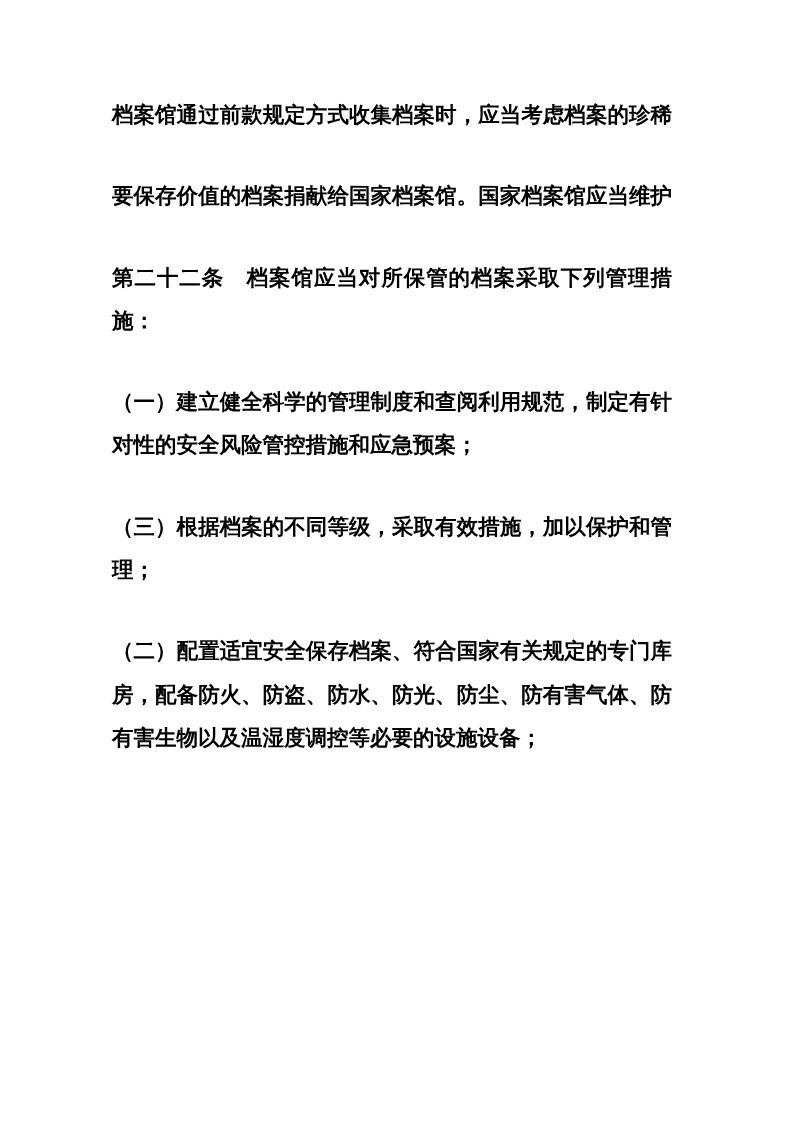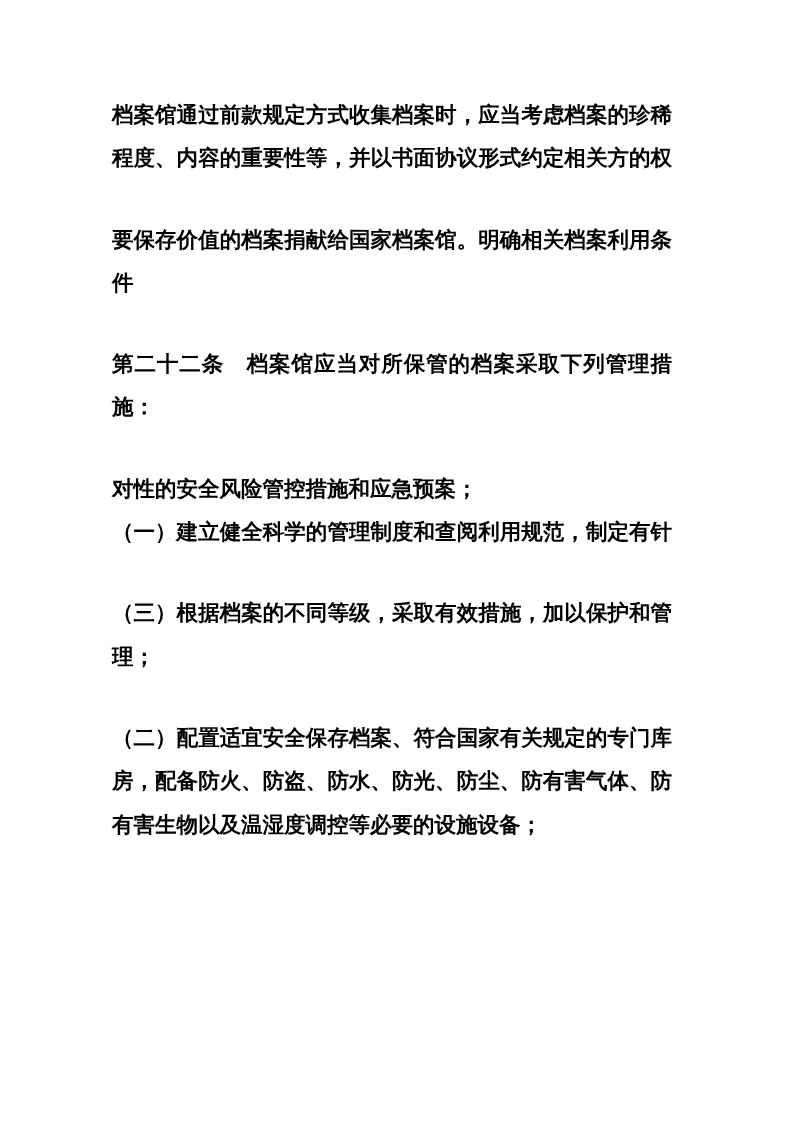--- a/index.html
+++ b/index.html
@@ -41,35 +41,34 @@
     text-align-last: justify;
   }
 </style>
 </head>
 <body>
 
 <div class="page">
 
   <div class="para">
     <div class="line j">档案馆通过前款规定方式收集档案时，应当考虑档案的珍稀</div>
-    <div class="line j">程度、内容的重要性等，并以书面协议形式约定相关方的权</div>
   </div>
 
   <div class="para">
-    <div class="line j">要保存价值的档案捐献给国家档案馆。明确相关档案利用条件</div>
+    <div class="line j">要保存价值的档案捐献给国家档案馆。国家档案馆应当维护</div>
   </div>
 
   <div class="para">
     <div class="line j">第二十二条　档案馆应当对所保管的档案采取下列管理措</div>
     <div class="line">施：</div>
   </div>
 
   <div class="para">
+    <div class="line j">（一）建立健全科学的管理制度和查阅利用规范，制定有针</div>
     <div class="line">对性的安全风险管控措施和应急预案；</div>
-    <div class="line j">（一）建立健全科学的管理制度和查阅利用规范，制定有针</div>
   </div>
 
   <div class="para">
     <div class="line j">（三）根据档案的不同等级，采取有效措施，加以保护和管</div>
     <div class="line">理；</div>
   </div>
 
   <div class="para">
     <div class="line j">（二）配置适宜安全保存档案、符合国家有关规定的专门库</div>
     <div class="line j">房，配备防火、防盗、防水、防光、防尘、防有害气体、防</div>

